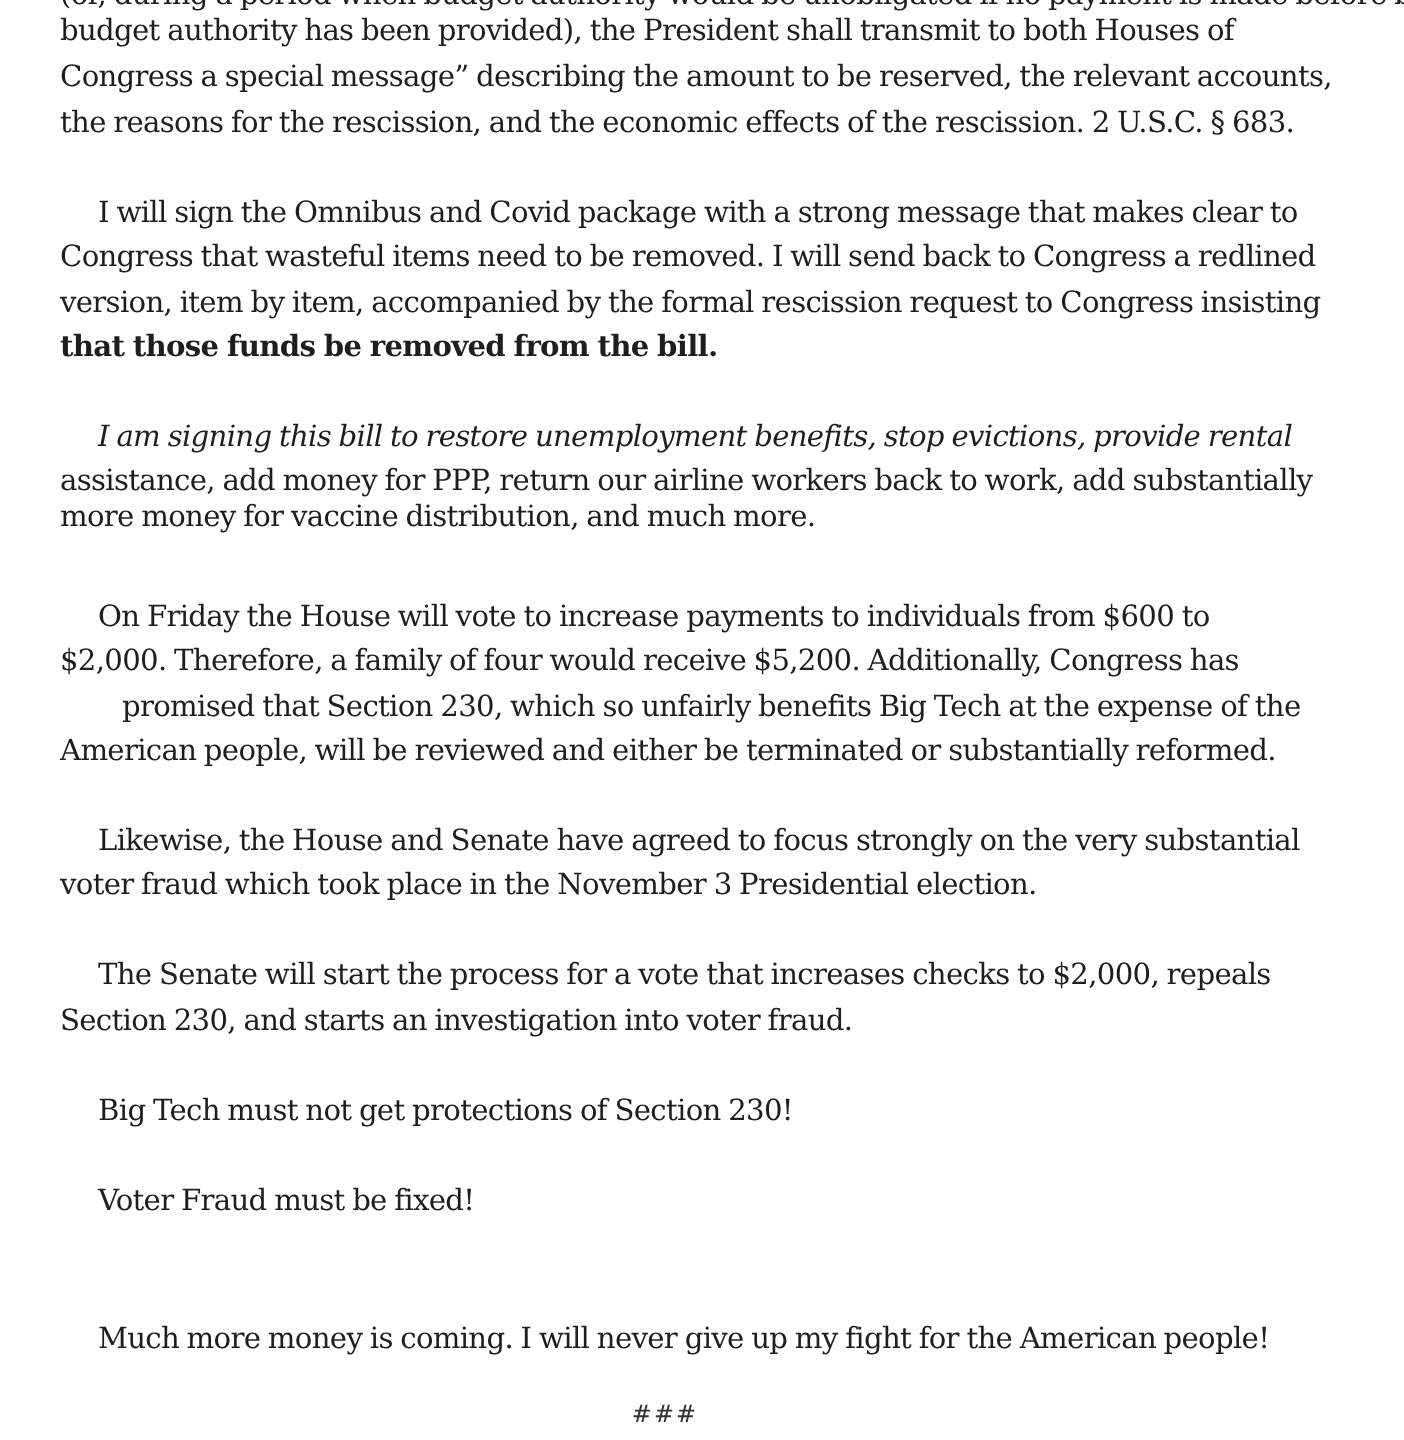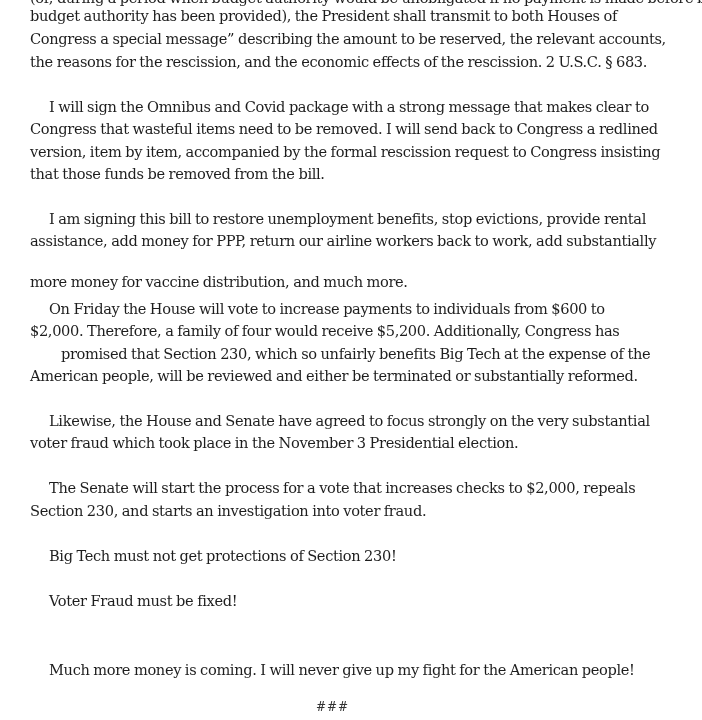--- a/index.html
+++ b/index.html
@@ -54,27 +54,27 @@
   <div>
     <div class="line" style="top:5px;">budget authority has been provided), the President shall transmit to both Houses of</div>
     <div class="line" style="top:28px;">Congress a special message” describing the amount to be reserved, the relevant accounts,</div>
     <div class="line" style="top:51px;">the reasons for the rescission, and the economic effects of the rescission. 2 U.S.C. § 683.</div>
   </div>
 
   <div>
     <div class="line indent" style="top:96px;">I will sign the Omnibus and Covid package with a strong message that makes clear to</div>
     <div class="line" style="top:118px;text-align:right;">Congress that wasteful items need to be removed. I will send back to Congress a redlined</div>
     <div class="line" style="top:141px;">version, item by item, accompanied by the formal rescission request to Congress insisting</div>
-    <div class="line" style="top:163px;">that those funds be removed from the bill.</div>
+    <div class="line" style="top:163px;font-weight:bold;">that those funds be removed from the bill.</div>
   </div>
 
   <div>
-    <div class="line indent" style="top:208px;">I am signing this bill to restore unemployment benefits, stop evictions, provide rental</div>
+    <div class="line indent" style="top:208px;font-style:italic;">I am signing this bill to restore unemployment benefits, stop evictions, provide rental</div>
     <div class="line" style="top:230px;">assistance, add money for PPP, return our airline workers back to work, add substantially</div>
-    <div class="line" style="top:271px;">more money for vaccine distribution, and much more.</div>
+    <div class="line" style="top:248px;">more money for vaccine distribution, and much more.</div>
   </div>
 
   <div>
     <div class="line indent" style="top:298px;">On Friday the House will vote to increase payments to individuals from $600 to</div>
     <div class="line" style="top:320px;">$2,000. Therefore, a family of four would receive $5,200. Additionally, Congress has</div>
     <div class="line" style="top:343px;margin-left:31px;">promised that Section 230, which so unfairly benefits Big Tech at the expense of the</div>
     <div class="line" style="top:365px;">American people, will be reviewed and either be terminated or substantially reformed.</div>
   </div>
 
   <div>

